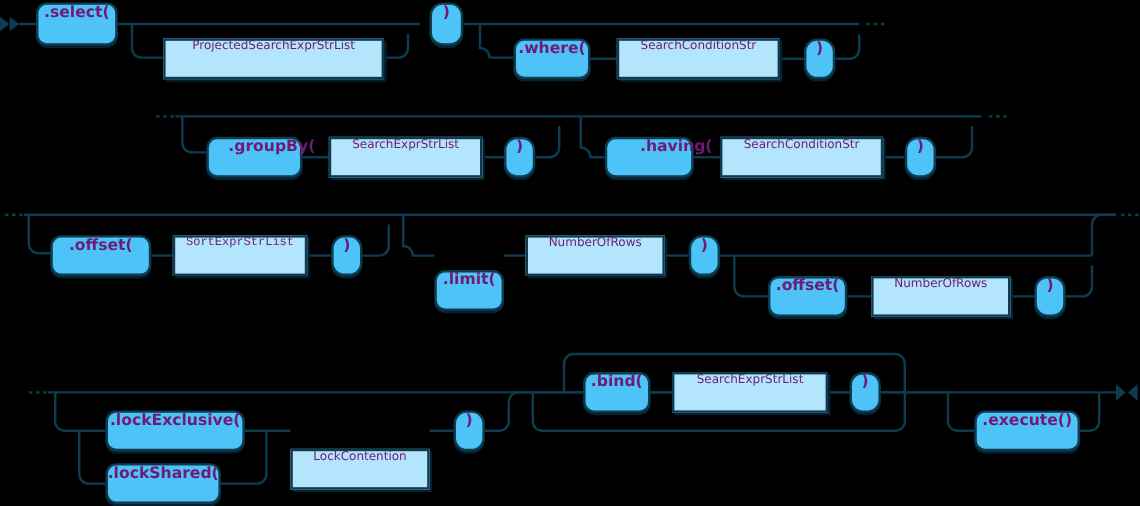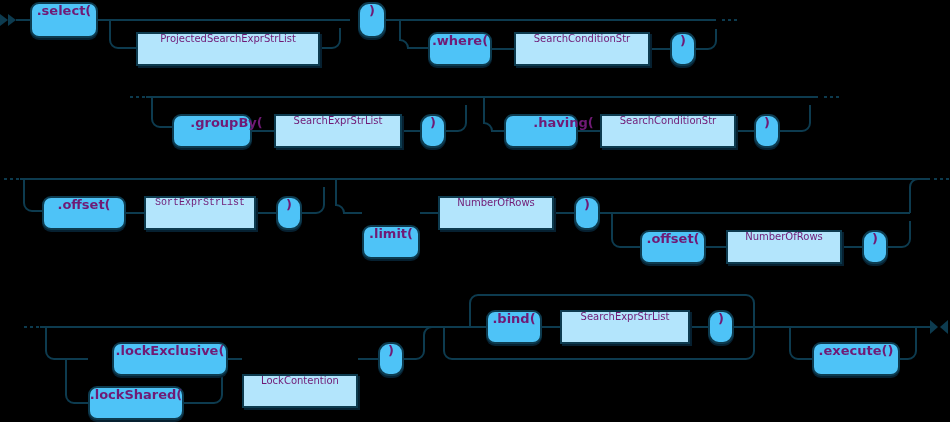--- a/index.html
+++ b/index.html
@@ -215,21 +215,21 @@
       </div>
       <div class="node terminal" style="left: 640px; top: 230px; width: 66px; height: 34px;">
         <span>.offset(</span>
       </div>
       <div class="node nonterminal" style="left: 726px; top: 230px; width: 116px; height: 34px;">
         <span>NumberOfRows</span>
       </div>
       <div class="node terminal paren" style="left: 862px; top: 230px; width: 26px; height: 34px;">
         <span>)</span>
       </div>
-      <div class="node terminal" style="left: 88px; top: 342px; width: 116px; height: 34px; margin-left: 24px;">
+      <div class="node terminal" style="left: 88px; top: 342px; width: 116px; height: 34px;">
         <span>.lockExclusive(</span>
       </div>
       <div class="node terminal" style="left: 88px; top: 386px; width: 96px; height: 34px;">
         <span>.lockShared(</span>
       </div>
       <div class="node nonterminal" style="left: 242px; top: 342px; width: 116px; height: 34px; margin-top: 32px;">
         <span>LockContention</span>
       </div>
       <div class="node terminal paren" style="left: 378px; top: 342px; width: 26px; height: 34px;">
         <span>)</span>

